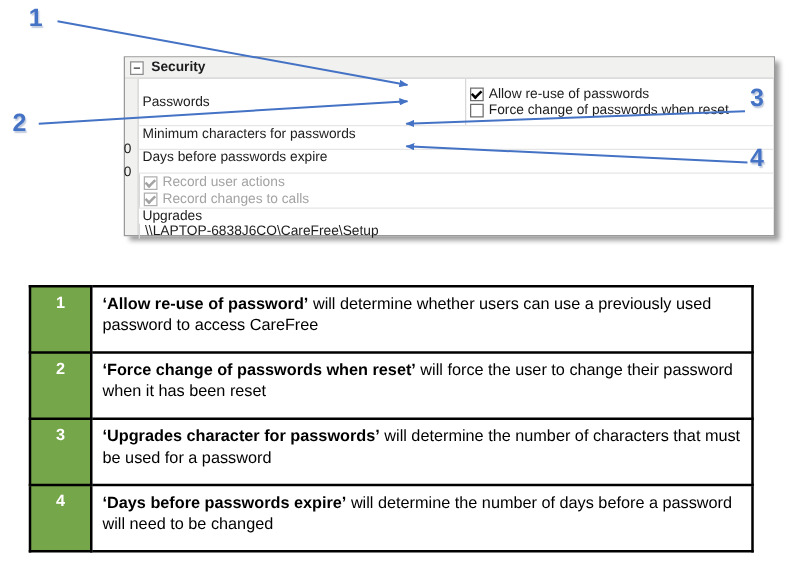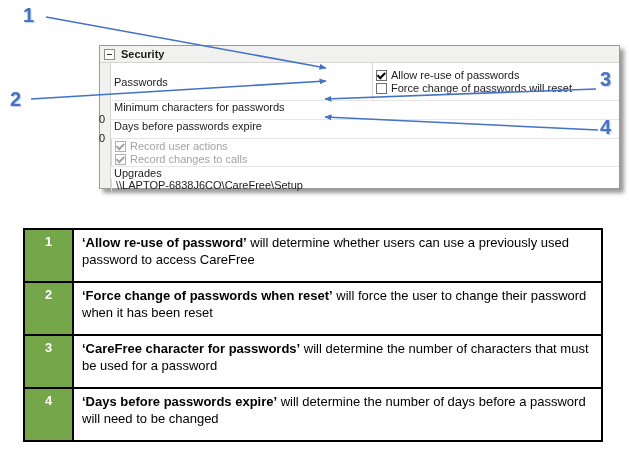--- a/index.html
+++ b/index.html
@@ -128,21 +128,21 @@
 
       <div class="pg-row row-passwords">
         <div class="pg-name">Passwords</div>
         <div class="pg-value with-divider">
           <div class="cb-line">
             <span class="cb checked"></span>
             <span class="cb-label">Allow re-use of passwords</span>
           </div>
           <div class="cb-line">
             <span class="cb"></span>
-            <span class="cb-label">Force change of passwords will reset</span>
+            <span class="cb-label">Force change of passwords when reset</span>
           </div>
         </div>
       </div>
 
       <div class="pg-row row-min">
         <div class="pg-name">Minimum characters for passwords</div>
         <div class="pg-value">
           <span class="zero-val">0</span>
         </div>
       </div>
@@ -183,20 +183,20 @@
     <tr>
       <td class="num-cell">1</td>
       <td class="desc-cell"><b>‘Allow re-use of password’</b><span> will determine whether users can use a previously used password to access CareFree</span></td>
     </tr>
     <tr>
       <td class="num-cell">2</td>
       <td class="desc-cell"><b>‘Force change of passwords when reset’</b><span> will force the user to change their password when it has been reset</span></td>
     </tr>
     <tr>
       <td class="num-cell">3</td>
-      <td class="desc-cell"><b>‘CareFree character for passwords’</b><span> will determine the number of characters that must be used for a password</span></td>
+      <td class="desc-cell"><b>‘Upgrades character for passwords’</b><span> will determine the number of characters that must be used for a password</span></td>
     </tr>
     <tr>
       <td class="num-cell">4</td>
       <td class="desc-cell"><b>‘Days before passwords expire’</b><span> will determine the number of days before a password will need to be changed</span></td>
     </tr>
   </tbody>
 </table>
 
 </body></html>

